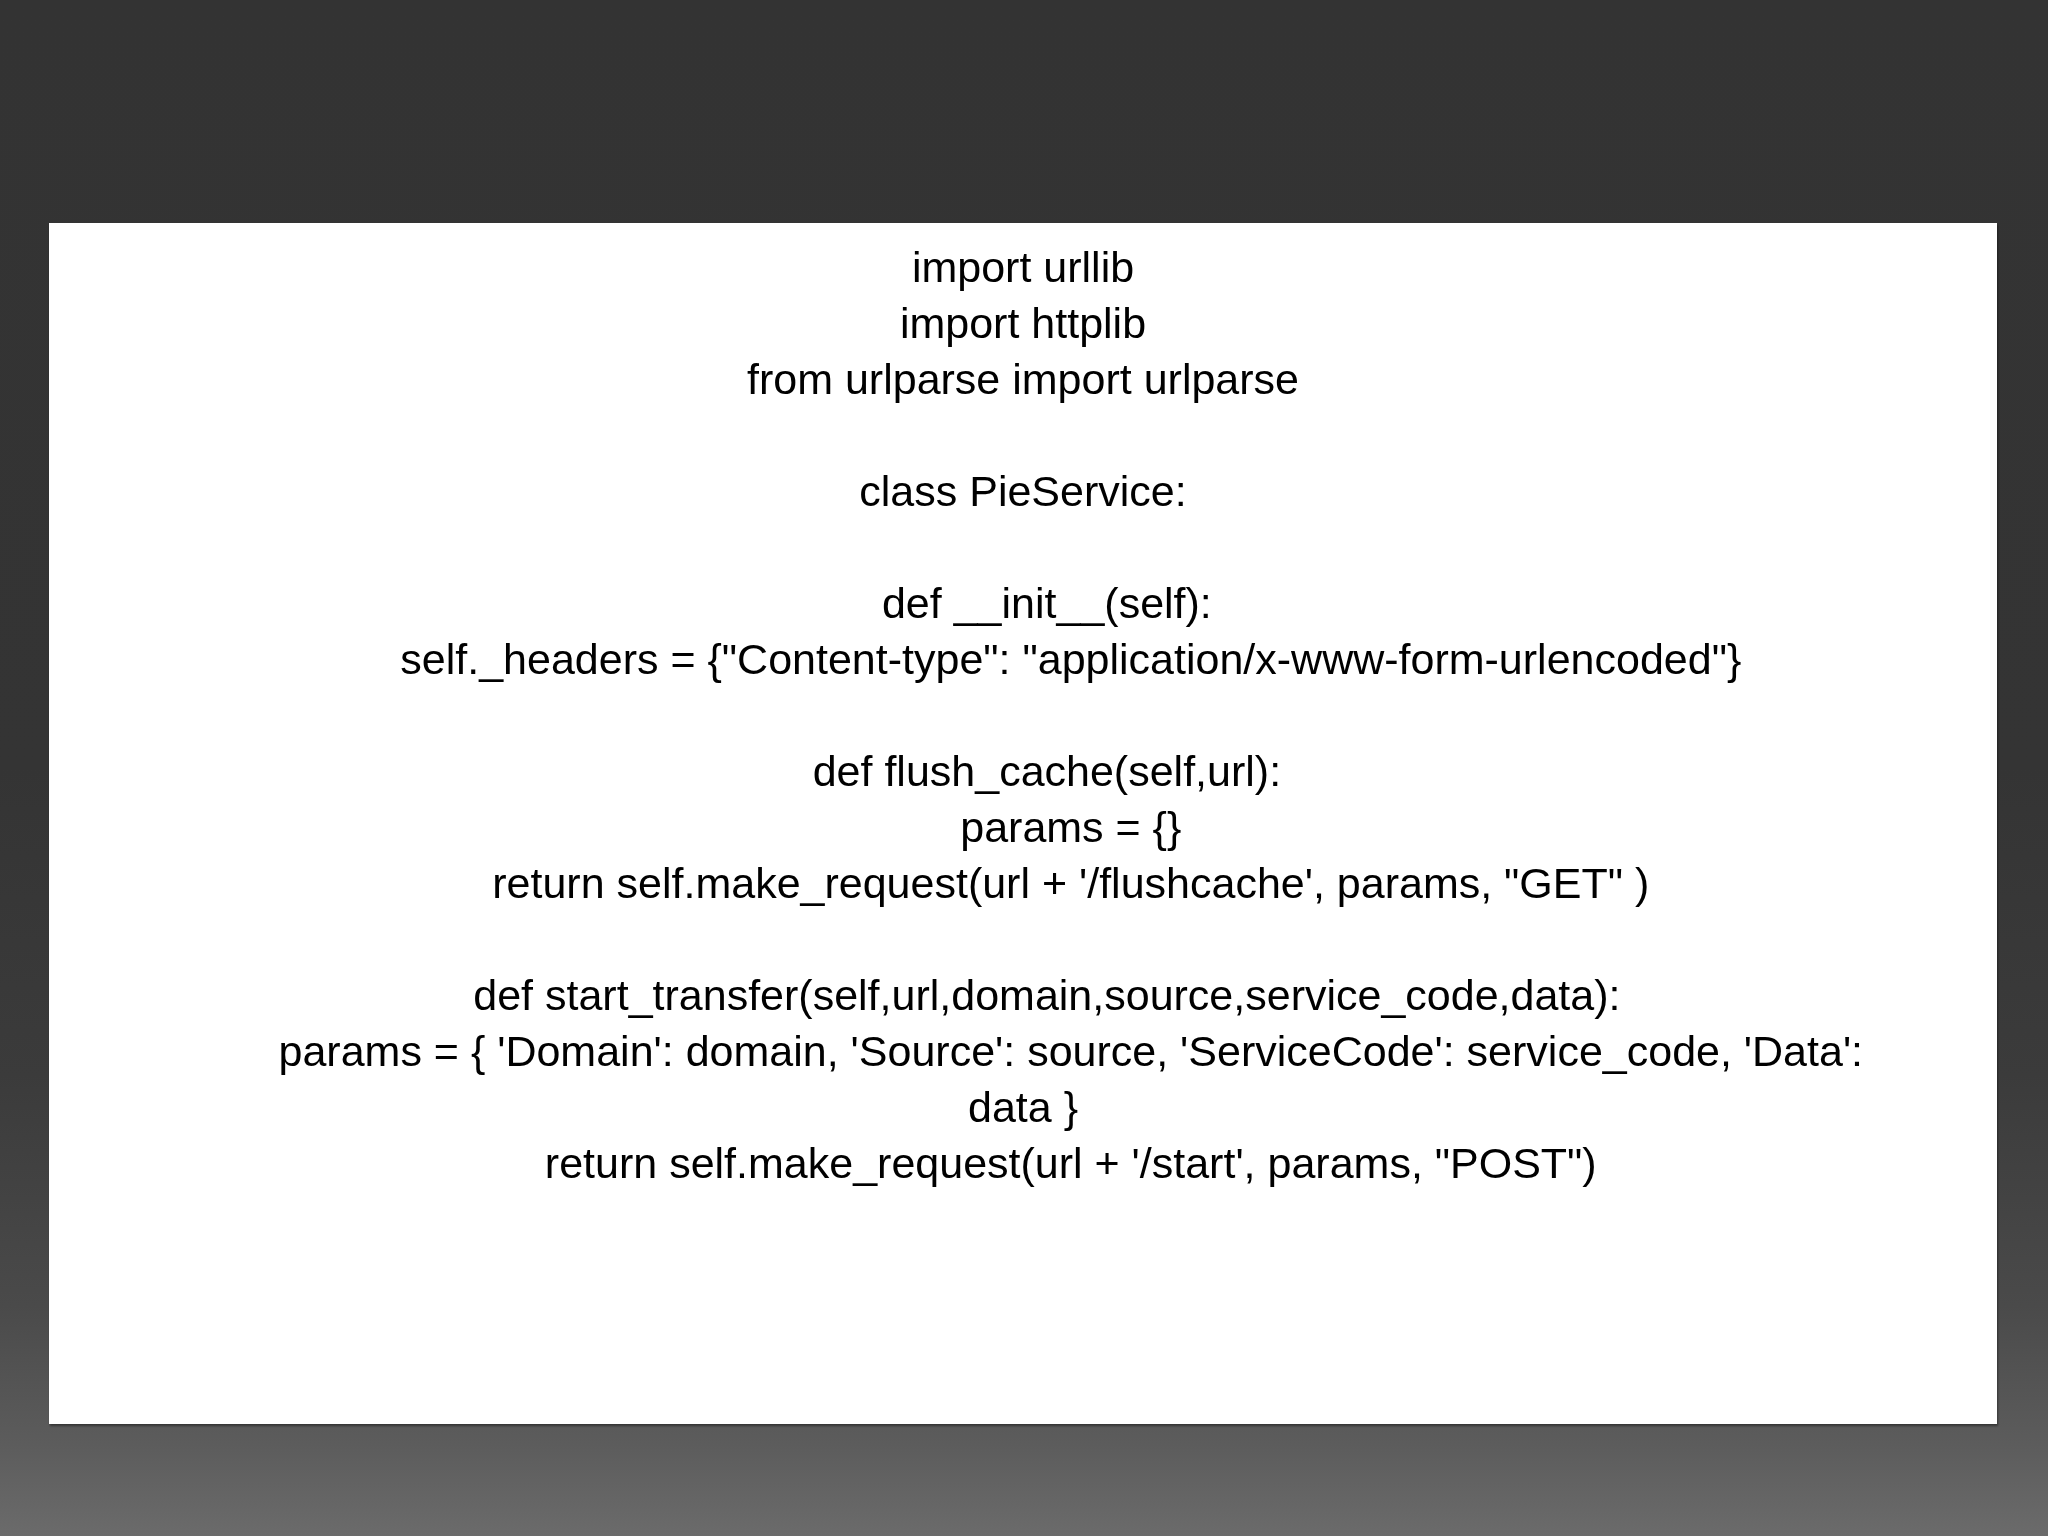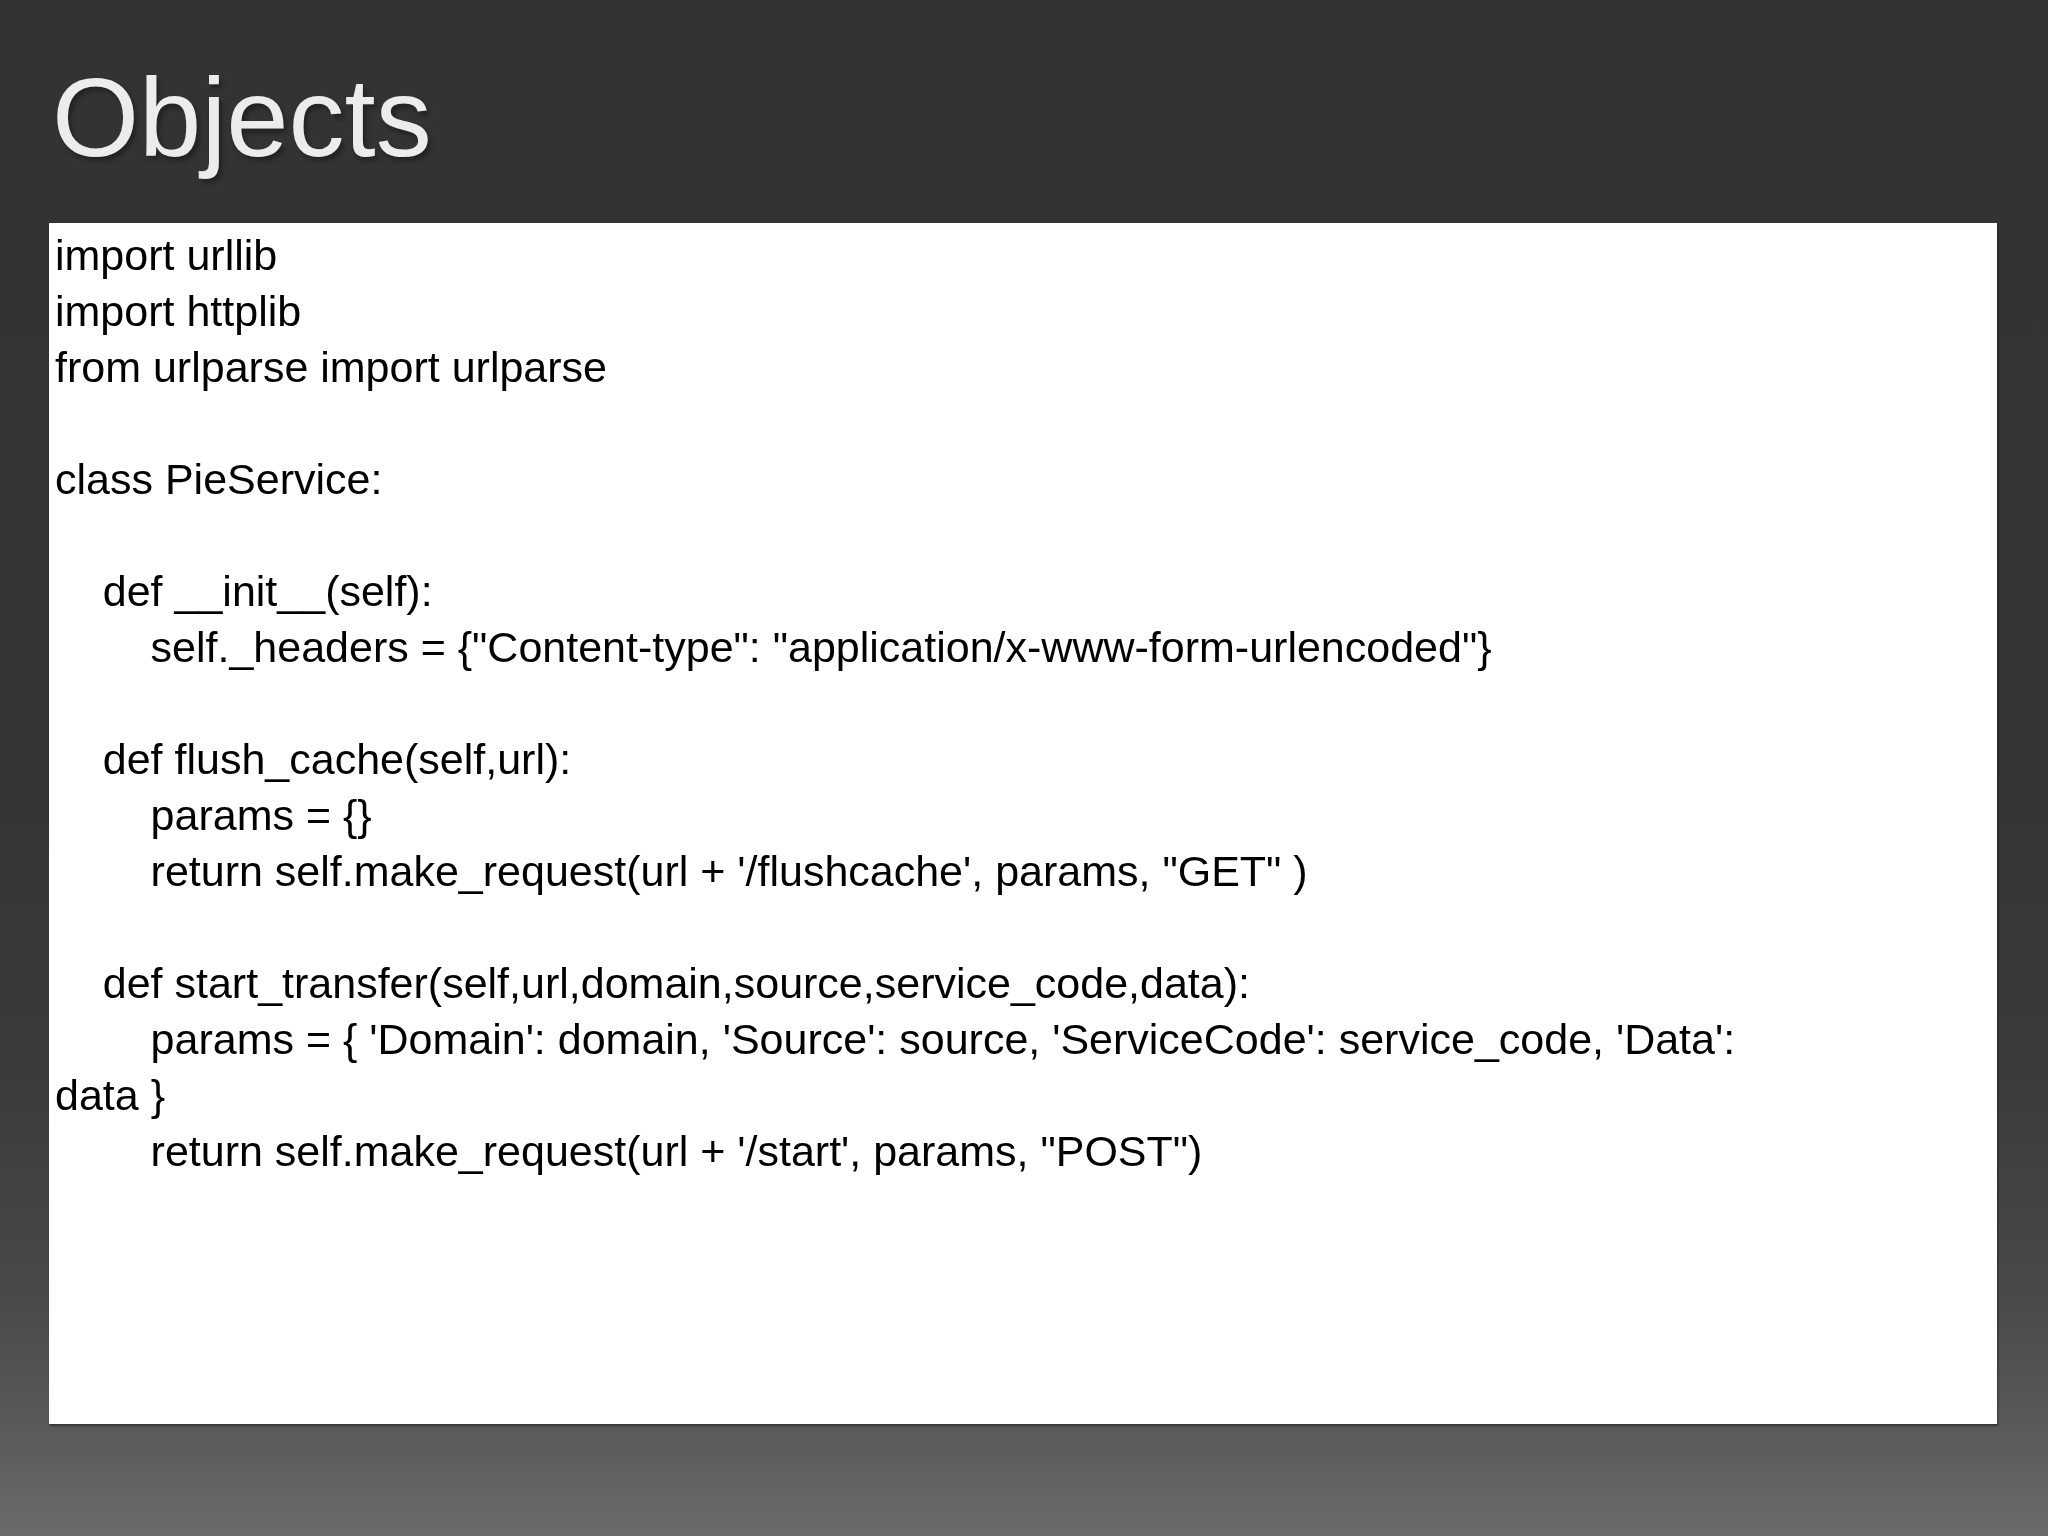--- a/index.html
+++ b/index.html
@@ -39,41 +39,41 @@
     top: 223px;
     width: 1948px;
     height: 1201px;
     box-sizing: border-box;
     background: #ffffff;
     padding: 4px 6px;
     box-shadow: 1px 2px 2px rgba(0,0,0,0.40);
     overflow: hidden;
   }
   .code-text {
-    margin: 0;
+    margin: 12px;
     white-space: pre;
     color: #000000;
     font-family: "Liberation Sans", sans-serif;
     font-size: 43px;
     line-height: 56px;
+    text-align: center;
   }
   .console-text {
     margin: 48px 0 0 0;
     white-space: pre;
     color: #000000;
     font-family: "Liberation Sans", sans-serif;
     font-size: 36px;
     line-height: 47px;
   }
 </style>
 </head>
 <body>
 
 <div class="slide">
-  <h1 class="slide-title">Objects</h1>
 
   <div class="code-panel">
     <div class="code-text">import urllib
 import httplib
 from urlparse import urlparse
 
 class PieService:
 
     def __init__(self):
         self._headers = {"Content-type": "application/x-www-form-urlencoded"}

